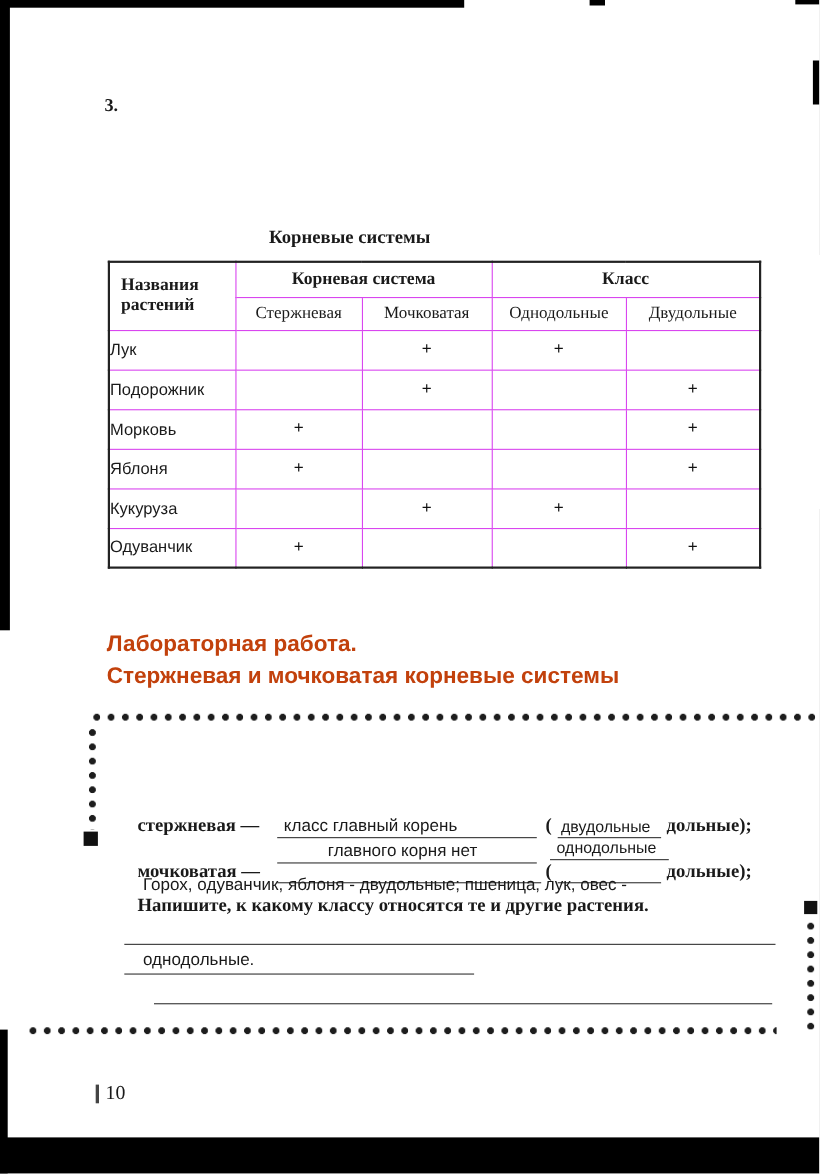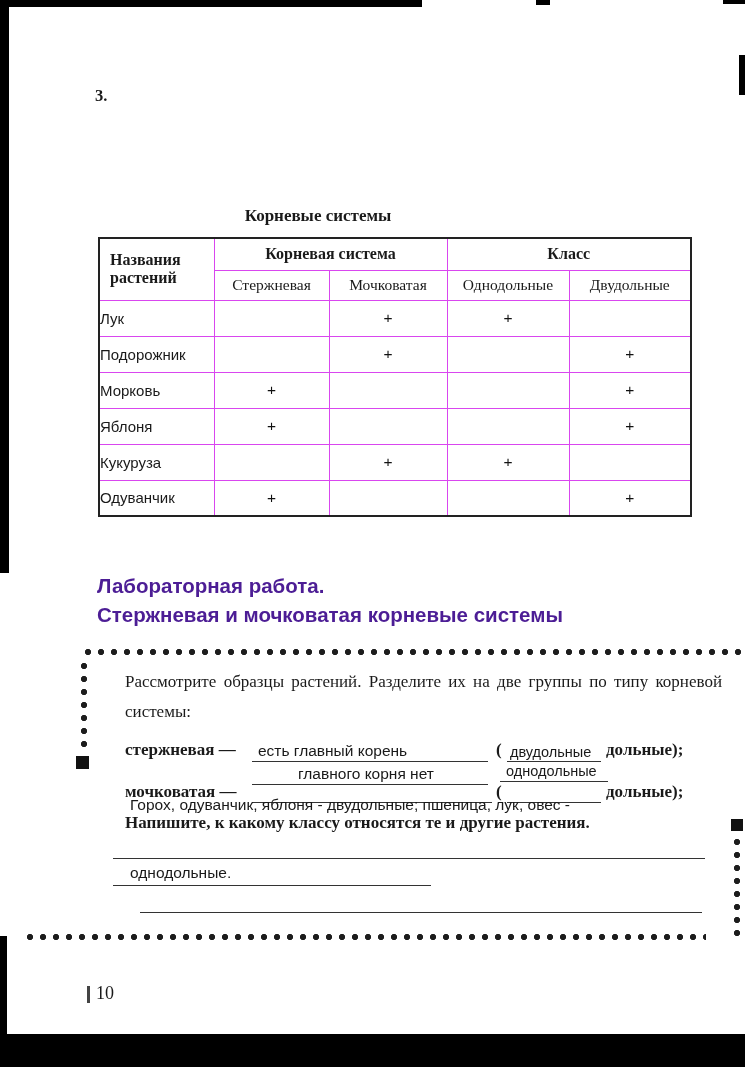--- a/index.html
+++ b/index.html
@@ -26,21 +26,21 @@
   }
   table.roots th,table.roots td{border:1px solid #d946ef;padding:0;}
   table.roots th{font-size:16px;text-align:center;vertical-align:middle;}
   table.roots th.plants{text-align:left;padding-left:10px;font-size:16px;}
   table.roots th.sub{font-weight:normal;font-size:15.5px;}
   tr.h1{height:32px;} tr.h2{height:30px;} tr.dr{height:36px;}
   td.name{font-family:"Liberation Sans",sans-serif;font-size:15px;padding-left:10px;vertical-align:middle;}
   td.mark{font-family:"Liberation Sans",sans-serif;font-size:15.5px;text-align:center;vertical-align:middle;color:#111;}
 
   
-  .lab-head{font-family:"Liberation Sans",sans-serif;font-weight:bold;font-size:20.5px;color:#4c1d95;}
+  .lab-head{font-family:"Liberation Sans",sans-serif;font-weight:bold;font-size:20.5px;color:#c2410c;}
   .lab-intro{font-size:17px;line-height:30px;text-align:justify;}
   .lab-label{font-size:17px;font-weight:bold;}
   .pen-answer{font-size:15.5px;}
   .blank{position:absolute;height:0;border-top:1.5px solid #333;}
 
   
   .dots-h{position:absolute;height:8px;
     background-image:radial-gradient(circle at 4px 4px,#1d1d1d 2.8px,transparent 3.4px);
     background-size:13px 8px;background-repeat:repeat-x;}
   .dots-v{position:absolute;width:8px;
@@ -138,25 +138,24 @@
   <div class="abs lab-head" style="left:97px;top:574px;">Лабораторная работа.</div>
   <div class="abs lab-head" style="left:97px;top:603px;">Стержневая и мочковатая корневые системы</div>
 
   <div class="dots-h" style="left:84px;top:648px;width:661px;"></div>
   <div class="dots-v" style="left:80px;top:662px;height:92px;"></div>
   <div class="sq" style="left:76px;top:756px;width:13px;height:13px;"></div>
   <div class="sq" style="left:731px;top:819px;width:12px;height:12px;"></div>
   <div class="dots-v" style="left:733px;top:838px;height:98px;"></div>
   <div class="dots-h" style="left:26px;top:933px;width:680px;"></div>
 
-  <div class="abs lab-intro" style="left:125px;top:667px;width:597px;">Рассмотрите образцы растений. Разделите их на две группы по типу корневой системы:</div>
 
   <div class="abs lab-label" style="left:125px;top:740px;">стержневая —</div>
   <div class="blank" style="left:252px;top:761px;width:236px;"></div>
-  <div class="abs pen pen-answer" style="left:258px;top:742px;">есть главный корень</div>
+  <div class="abs pen pen-answer" style="left:258px;top:742px;">класс главный корень</div>
   <div class="abs lab-label" style="left:496px;top:740px;">(</div>
   <div class="blank" style="left:507px;top:761px;width:94px;"></div>
   <div class="abs pen" style="left:510px;top:744px;font-size:14.5px;">двудольные</div>
   <div class="abs lab-label" style="left:606px;top:740px;">дольные);</div>
 
   <div class="abs pen pen-answer" style="left:258px;top:765px;margin-left:40px;">главного корня нет</div>
   <div class="blank" style="left:252px;top:784px;width:236px;"></div>
   <div class="abs pen" style="left:506px;top:763px;font-size:14.5px;">однодольные</div>
   <div class="blank" style="left:500px;top:781px;width:108px;"></div>
 

